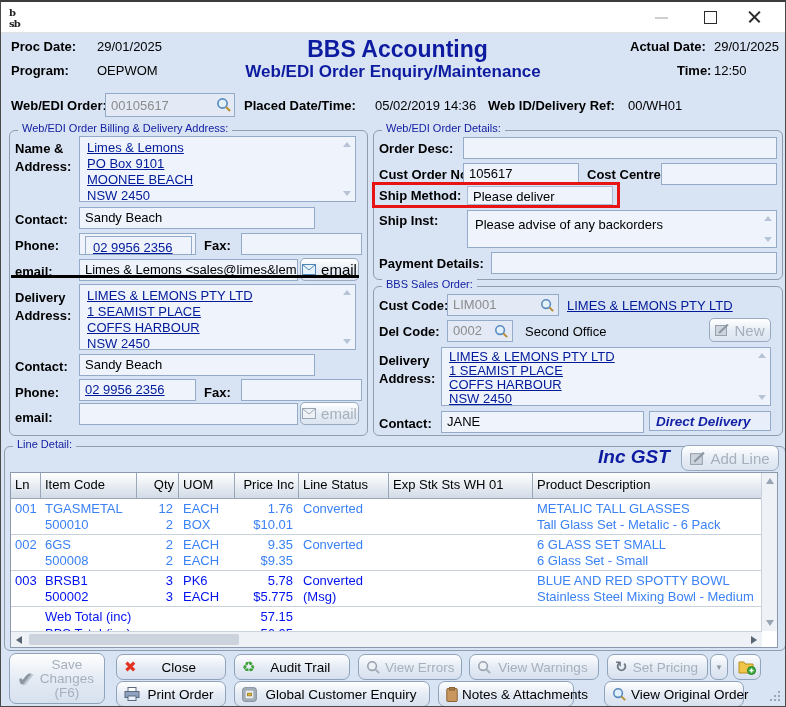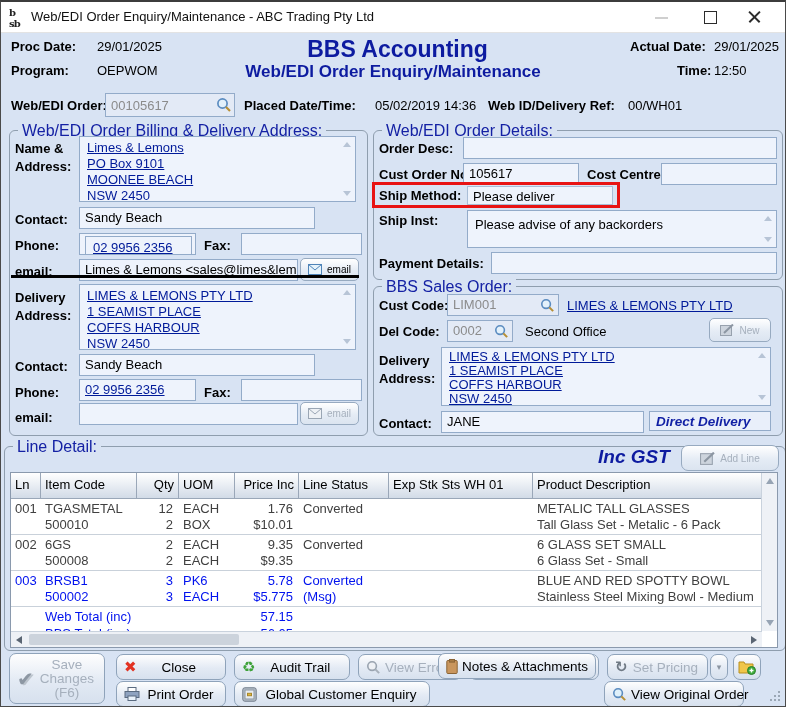--- a/index.html
+++ b/index.html
@@ -24,40 +24,40 @@
        padding:2px 5px;box-sizing:border-box;white-space:nowrap;overflow:hidden;}
   .inp.dis{background:#e3eaf6;color:#8b8b8b;}
   .mbox{position:absolute;border:1px solid #93abc9;background:#eef3fc;box-sizing:border-box;
         padding:3px 18px 2px 7px;overflow:hidden;}
   .mbox a, .linka{font-size:13px;color:#001a99;text-decoration:underline;display:block;line-height:16px;white-space:nowrap;}
   .linka{position:absolute;display:inline;}
   .tri-up,.tri-dn{position:absolute;right:4px;width:0;height:0;border-left:4px solid transparent;border-right:4px solid transparent;}
   .tri-up{top:5px;border-bottom:5px solid #b7c4d6;}
   .tri-dn{bottom:5px;border-top:5px solid #b7c4d6;}
   .grp{position:absolute;border:1px solid #8f9eae;border-radius:6px;}
-  .grp-t{position:absolute;top:-9px;left:8px;background:#d8e3f3;padding:0 4px;font-size:16px;color:#1421a4;white-space:nowrap;}
+  .grp-t{position:absolute;top:-9px;left:8px;background:#d8e3f3;padding:0 4px;font-size:11px;color:#1421a4;white-space:nowrap;}
   .hline{position:absolute;background:#000;}
   .lens{display:inline-block;width:15px;height:15px;}
   .lens-abs{position:absolute;right:3px;top:3px;}
   
   .sbtn{position:absolute;display:flex;align-items:center;justify-content:center;gap:5px;
         border:1px solid #97aac0;border-radius:5px;background:linear-gradient(#ffffff,#e5ecf5 55%,#dbe4f0);
-        font-size:10px;color:#000;box-sizing:border-box;}
+        font-size:15px;color:#000;box-sizing:border-box;}
   .sbtn.dis{color:#a6b0bd;}
   .redbox{position:absolute;border:3px solid #e81313;box-sizing:border-box;}
   .dd{position:absolute;border:1px solid #93abc9;background:#e9effa;box-sizing:border-box;
       font-size:13.5px;font-weight:bold;font-style:italic;color:#101fa4;padding:2px 6px;white-space:nowrap;}
   
   .tablewrap{position:absolute;left:9px;top:470px;width:768px;height:176px;border:1px solid #8a99ad;
              background:#fff;box-sizing:border-box;}
   .tview{position:absolute;left:0;top:0;width:751px;height:174px;overflow:hidden;}
   .thead,.trow,.totrow{display:grid;grid-template-columns:30px 96px 42px 56px 64px 90px 144px 1fr;}
   .thead{height:25px;background:linear-gradient(#ffffff,#d2dbe7);border-bottom:1px solid #9aa7b8;}
   .thead .hc{border-right:1px solid #9aa7b8;font-size:13px;color:#000;padding:4px 4px 0 4px;white-space:nowrap;overflow:hidden;box-sizing:border-box;}
-  .c{font-size:13px;line-height:15px;padding:1px 4px 0 4px;white-space:nowrap;overflow:hidden;color:#404040;}
+  .c{font-size:13px;line-height:15px;padding:1px 4px 0 4px;white-space:nowrap;overflow:hidden;color:#3b82f6;}
   .num{text-align:right;padding-right:6px;}
   .trow{border-bottom:1px solid #c9d1da;padding:1px 0 2px 0;}
   .bl{color:#0112ee;}
   .totrow{padding-top:1px;}
   .totlbl{grid-column:2/5;}
   .totval{grid-column:5/6;}
   
   .vscroll{position:absolute;right:0;top:0;width:16px;height:158px;background:#eef1f6;border-left:1px solid #c9d2dd;box-sizing:border-box;}
   .hscroll{position:absolute;left:0;bottom:0;width:751px;height:16px;background:#eef1f6;border-top:1px solid #c9d2dd;box-sizing:border-box;}
   .thumb{position:absolute;left:18px;top:2px;width:210px;height:11px;background:#ccd3dc;border-radius:2px;}
@@ -78,21 +78,20 @@
         box-shadow:0 -4px 0 #9aa7b5,0 -8px 0 #9aa7b5,-4px 0 0 #9aa7b5,-8px 0 0 #9aa7b5,-4px -4px 0 #9aa7b5;}
   svg{display:block;}
 </style>
 </head>
 <body>
 
 <div id="win">
 
   <div class="titlebar">
     <span class="bsb">b<br>sb</span>
-    <span class="ttl">Web/EDI Order Enquiry/Maintenance - ABC Trading Pty Ltd</span>
     <div class="winbtn" style="left:640px;">
         <div class="minbar"></div>
       </div>
     <div class="winbtn" style="left:688px;">
         <div class="maxsq"></div>
       </div>
     <div class="winbtn" style="left:732px;">
         <div class="xA"></div>
         <div class="xB"></div>
       </div>
@@ -431,21 +430,21 @@
   <div class="tbtn" style="left:233px;top:679px;width:196px;">
     <span class="ic">
       <svg width="15" height="15" viewBox="0 0 15 15">
           <rect x="0.8" y="0.8" width="13.4" height="13.4" rx="2" fill="#b9c2cc" stroke="#6d7886"></rect>
           <rect x="3" y="3" width="9" height="9" fill="#e7ebef" stroke="#8b95a1"></rect>
           <rect x="5.5" y="6.3" width="4" height="2.4" fill="#e0b83c" stroke="#a8862a"></rect>
         </svg>
     </span>
     <span class="bl-lbl">Global Customer Enquiry</span>
   </div>
-  <div class="tbtn" style="left:437px;top:651px;width:158px;">
+  <div class="tbtn" style="left:437px;top:679px;width:136px;">
     <span class="ic">
       <svg width="12" height="15" viewBox="0 0 12 15">
           <rect x="0.8" y="1.5" width="10.4" height="13" rx="1" fill="#c9965d" stroke="#8a6436"></rect>
           <rect x="3.5" y="0.5" width="5" height="2.6" fill="#a87c46" stroke="#8a6436"></rect>
         </svg>
     </span>
     <span class="bl-lbl">Notes &amp; Attachments</span>
   </div>
   <div class="tbtn" style="left:603px;top:679px;width:140px;">
     <span class="ic">

